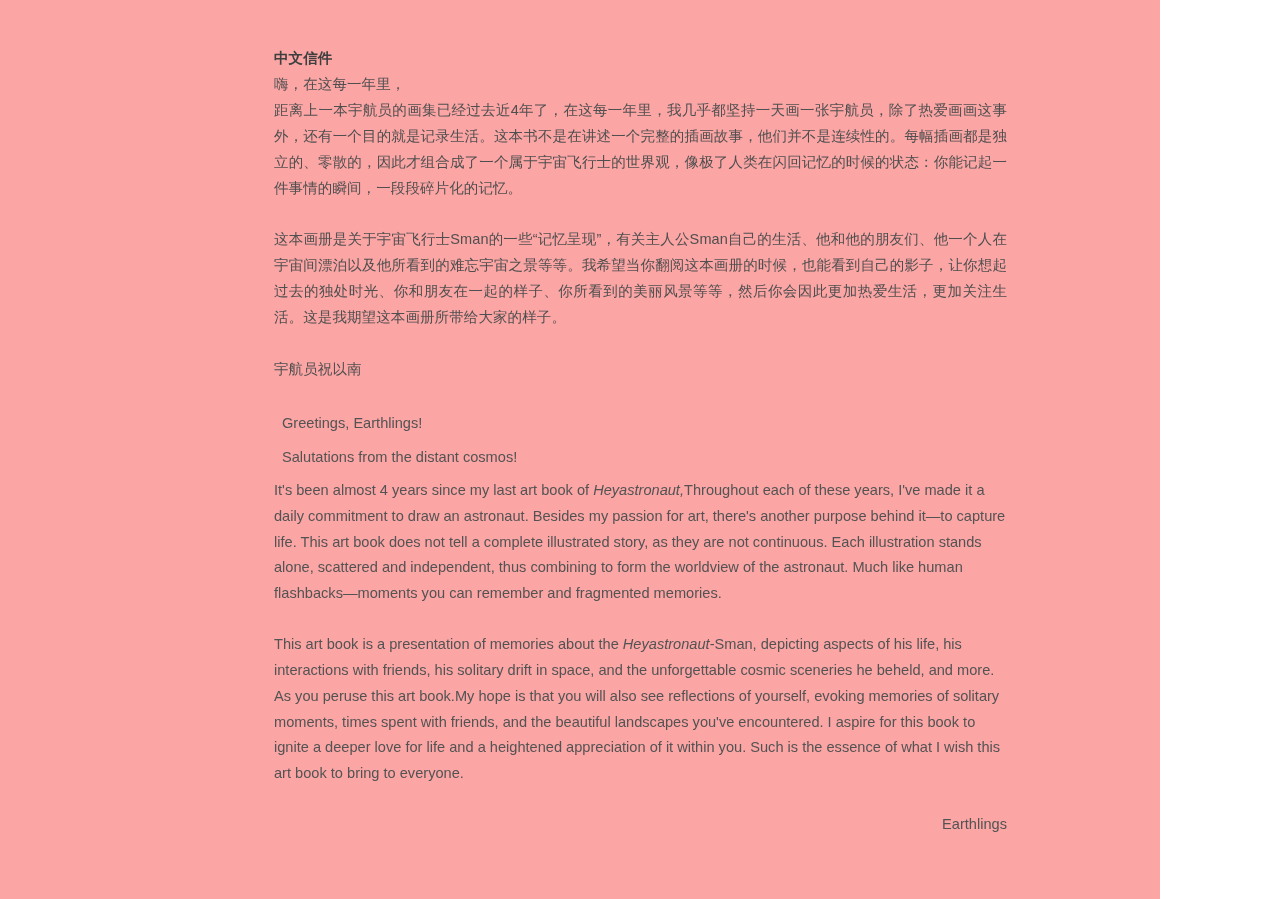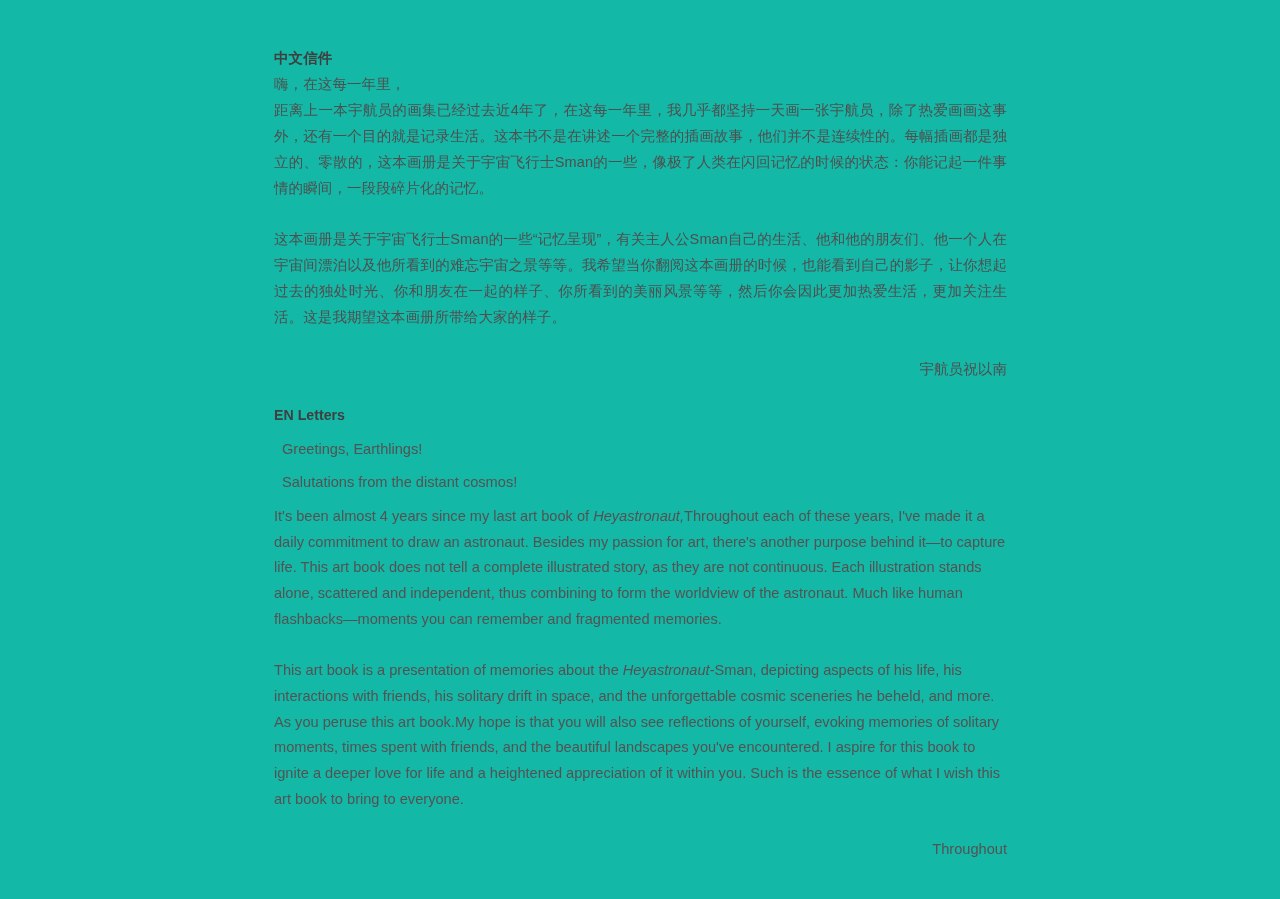--- a/index.html
+++ b/index.html
@@ -10,23 +10,23 @@
   body {
     width: 1280px;
     height: 899px;
     font-family: "Liberation Sans", "DejaVu Sans", sans-serif;
     -webkit-font-smoothing: antialiased;
     overflow: hidden;
   }
 
   .page {
     position: relative;
-    width: 1280px;
+    width: 1160px;
     height: 899px;
-    background: #14b8a6;
+    background: #fca5a5;
   }
 
   .content {
     position: absolute;
     left: 274px;
     top: 46px;
     width: 733px;
   }
 
   
@@ -51,21 +51,20 @@
     margin: 0;
     text-align: justify;
     text-justify: inter-ideograph;
   }
 
   .spacer-line {
     height: 25.9px;
   }
 
   .sign-cn {
-    text-align: right;
     margin: 0;
     color: #4f4f4f;
     font-size: 14.5px;
     line-height: 25.9px;
   }
 
   
   .en-block {
     font-size: 14.6px;
     line-height: 25.7px;
@@ -120,45 +119,44 @@
 
 <div class="page">
   <div class="content">
 
     <section class="cn-block">
       <p class="section-title">中文信件</p>
 
       <p class="cn-line">嗨，在这每一年里，</p>
 
 
-      <p class="cn-para">距离上一本宇航员的画集已经过去近4年了，在这每一年里，我几乎都坚持一天画一张宇航员，除了热爱画画这事外，还有一个目的就是记录生活。这本书不是在讲述一个完整的插画故事，他们并不是连续性的。每幅插画都是独立的、零散的，这本画册是关于宇宙飞行士Sman的一些，像极了人类在闪回记忆的时候的状态：你能记起一件事情的瞬间，一段段碎片化的记忆。</p>
+      <p class="cn-para">距离上一本宇航员的画集已经过去近4年了，在这每一年里，我几乎都坚持一天画一张宇航员，除了热爱画画这事外，还有一个目的就是记录生活。这本书不是在讲述一个完整的插画故事，他们并不是连续性的。每幅插画都是独立的、零散的，因此才组合成了一个属于宇宙飞行士的世界观，像极了人类在闪回记忆的时候的状态：你能记起一件事情的瞬间，一段段碎片化的记忆。</p>
 
       <div class="spacer-line"></div>
 
       <p class="cn-para">这本画册是关于宇宙飞行士Sman的一些“记忆呈现”，有关主人公Sman自己的生活、他和他的朋友们、他一个人在宇宙间漂泊以及他所看到的难忘宇宙之景等等。我希望当你翻阅这本画册的时候，也能看到自己的影子，让你想起过去的独处时光、你和朋友在一起的样子、你所看到的美丽风景等等，然后你会因此更加热爱生活，更加关注生活。这是我期望这本画册所带给大家的样子。</p>
 
       <div class="gap-before-sign-cn"></div>
 
       <p class="sign-cn">宇航员祝以南</p>
     </section>
 
     <div class="gap-cn-en"></div>
 
     <section class="en-block">
-      <p class="en-title">EN Letters</p>
 
       <p class="en-line">Greetings, Earthlings!</p>
 
       <p class="en-line">Salutations from the distant cosmos!</p>
 
       <p class="en-para"><span>It's been almost 4 years since my last art book of </span><span class="it">Heyastronaut,</span><span>Throughout each of these years, I've made it a daily commitment to draw an astronaut. Besides my passion for art, there's another purpose behind it—to capture life. This art book does not tell a complete illustrated story, as they are not continuous. Each illustration stands alone, scattered and independent, thus combining to form the worldview of the astronaut. Much like human flashbacks—moments you can remember and fragmented memories.</span></p>
 
       <div class="en-spacer"></div>
 
       <p class="en-para"><span>This art book is a presentation of memories about the </span><span class="it">Heyastronaut</span><span>-Sman, depicting aspects of his life, his interactions with friends, his solitary drift in space, and the unforgettable cosmic sceneries he beheld, and more. As you peruse this art book.My hope is that you will also see reflections of yourself, evoking memories of solitary moments, times spent with friends, and the beautiful landscapes you've encountered. I aspire for this book to ignite a deeper love for life and a heightened appreciation of it within you. Such is the essence of what I wish this art book to bring to everyone.</span></p>
 
       <div class="gap-before-sign-en"></div>
 
-      <p class="sign-en">Throughout</p>
+      <p class="sign-en">Earthlings</p>
     </section>
 
   </div>
 </div>
 
 </body></html>

